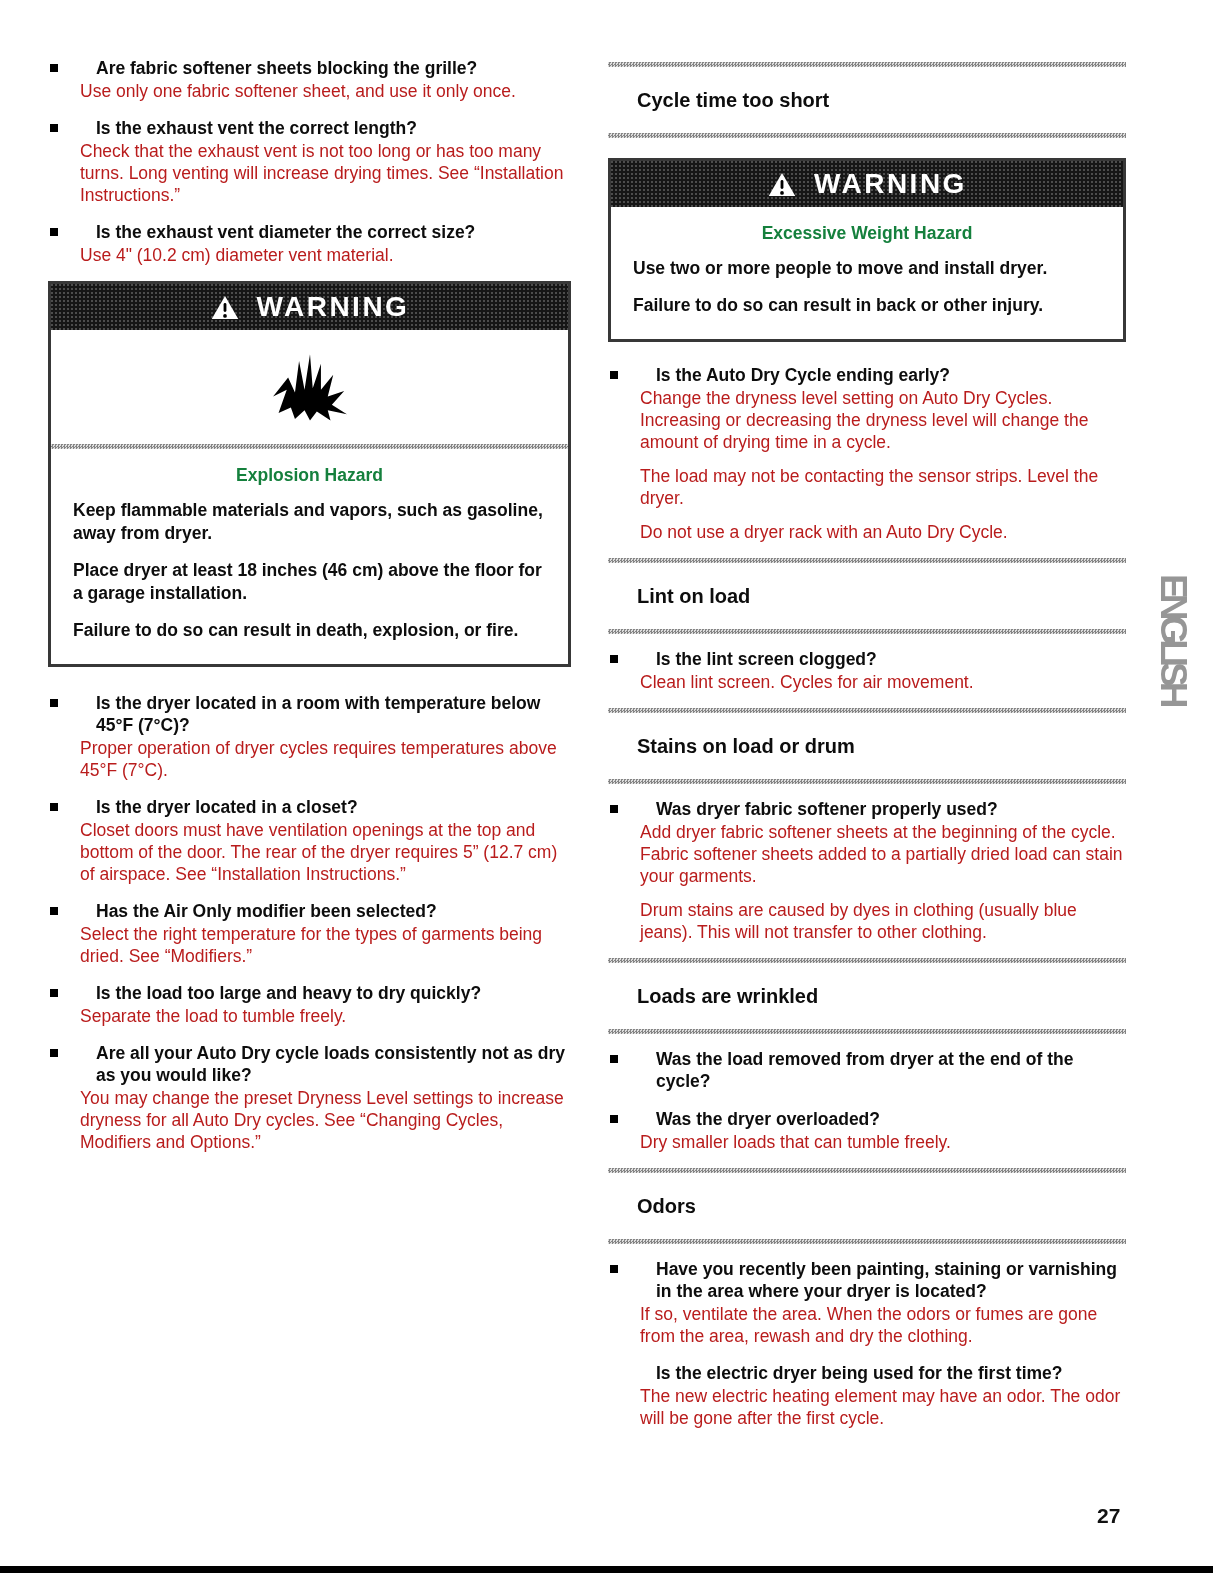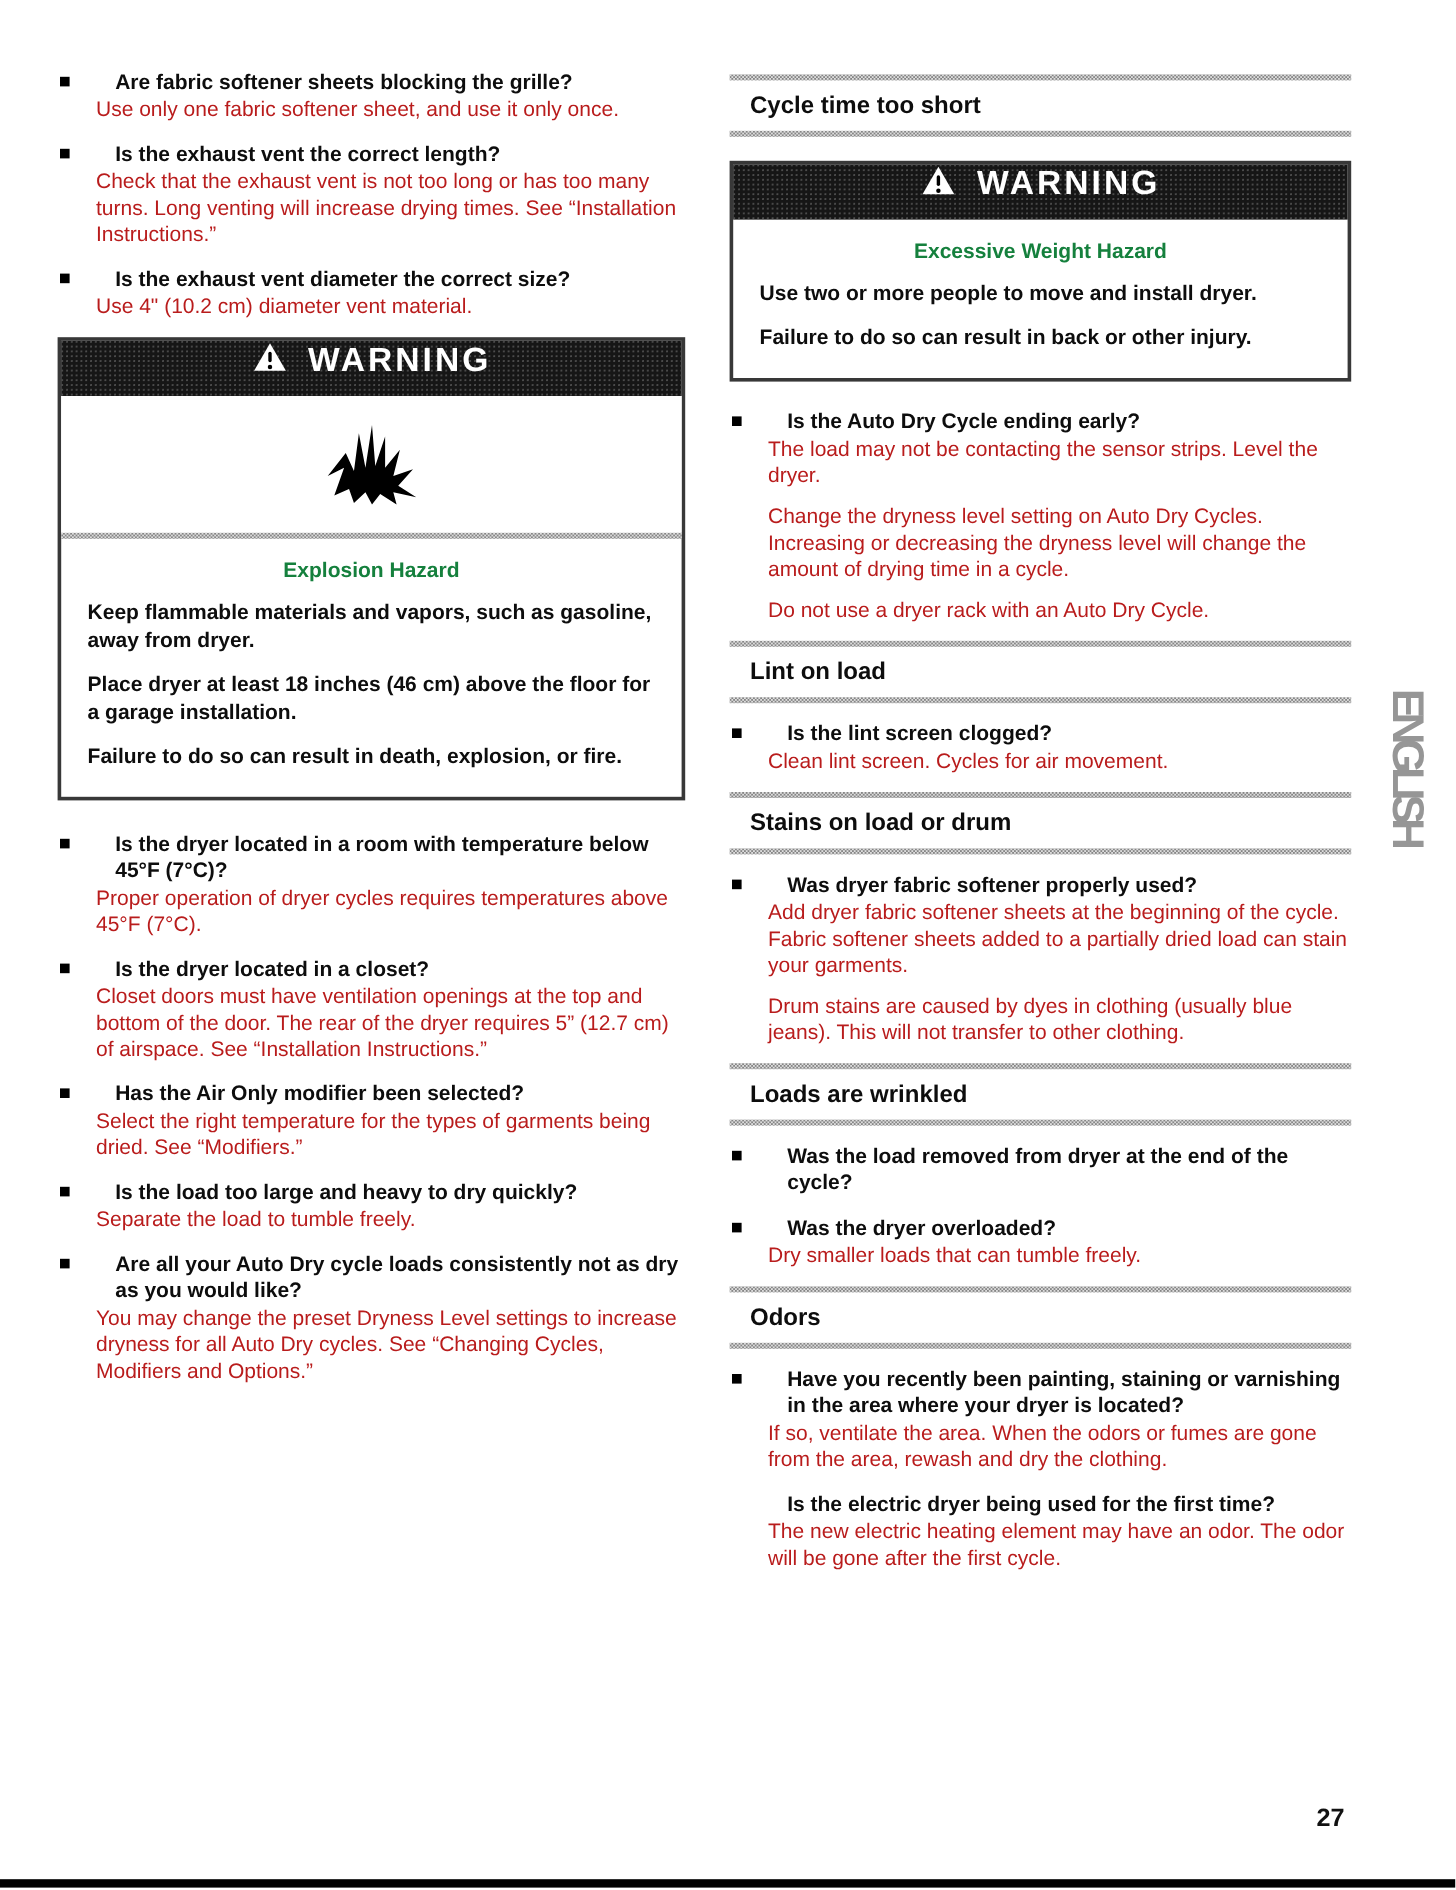--- a/index.html
+++ b/index.html
@@ -32,31 +32,31 @@
   .content p + p, .qa-nobullet p + p { margin-top: 12px; }
 
   
   .sect { margin: 0 0 14px 0; }
   .rule {
     height: 5px;
     background: repeating-conic-gradient(#858585 0% 25%, #dedede 0% 50%);
     background-size: 3px 3px;
   }
   .sect h2 {
-    margin: 0; padding: 9px 0 9px 17px;
+    margin: 12px; padding: 9px 0 9px 17px;
     font-size: 20px; line-height: 24px; font-weight: bold; color: #0d0d0d;
   }
 
   
   .warnbox { border: 3px solid #383838; background: #fff; }
   .warnbox.left-box  { margin: 13px 0 25px 0; }
   .warnbox.right-box { margin: 20px 0 22px 0; }
   .warnbar {
     height: 46px;
-    display: flex; align-items: flex-start; justify-content: center; gap: 17px;
+    display: flex; align-items: center; justify-content: center; gap: 17px;
     background-color: #161616;
     background-image: radial-gradient(circle at 1px 1px, #4d4d4d 0.8px, rgba(0,0,0,0) 1px);
     background-size: 4px 4px;
   }
   .warnbar .wlabel {
     color: #fff; font-weight: bold; font-size: 28px; letter-spacing: 2.5px;
   }
   .tri { width: 30px; height: 27px; }
   .icon-area { height: 114px; display: flex; align-items: center; justify-content: center; background: #fff; }
   .boom { width: 82px; height: 88px; }
@@ -209,22 +209,22 @@
         <p class="hazard-title">Excessive Weight Hazard</p>
         <p class="wp">Use two or more people to move and install dryer.</p>
         <p class="wp">Failure to do so can result in back or other injury.</p>
       </div>
     </div>
 
     <div class="qa">
       <span class="sq"></span>
       <div class="content">
         <h3 class="q">Is the Auto Dry Cycle ending early?</h3>
+        <p>Change the dryness level setting on Auto Dry Cycles. Increasing or decreasing the dryness level will change the amount of drying time in a cycle.</p>
         <p>The load may not be contacting the sensor strips. Level the dryer.</p>
-        <p>Change the dryness level setting on Auto Dry Cycles. Increasing or decreasing the dryness level will change the amount of drying time in a cycle.</p>
         <p>Do not use a dryer rack with an Auto Dry Cycle.</p>
       </div>
     </div>
 
     <div class="sect">
       <div class="rule"></div>
       <h2>Lint on load</h2>
       <div class="rule"></div>
     </div>
 

